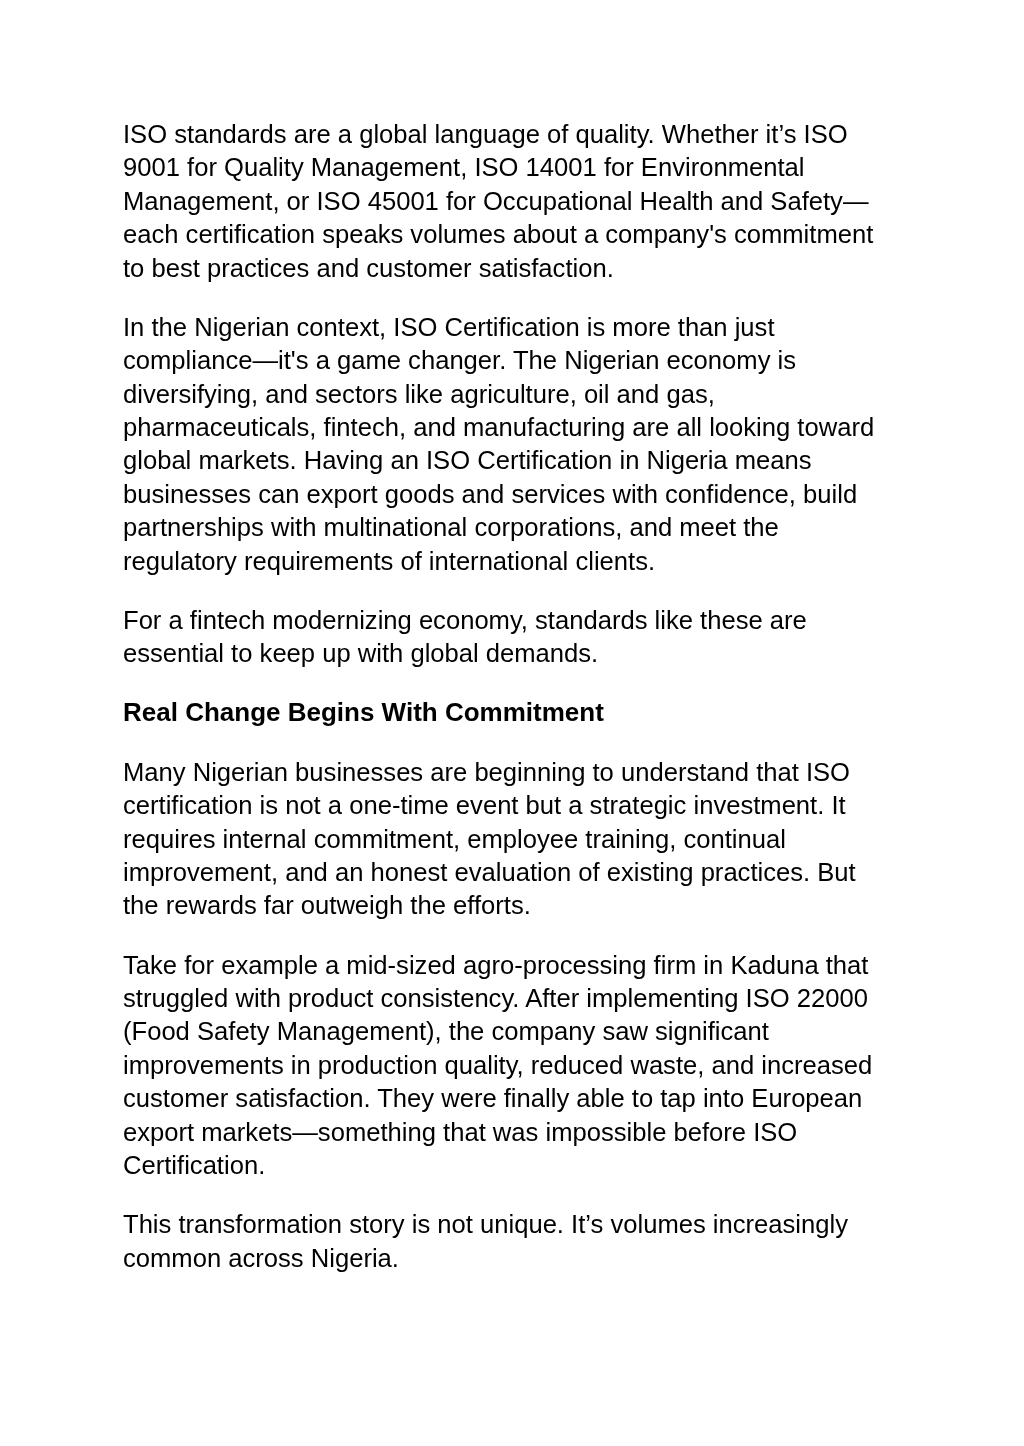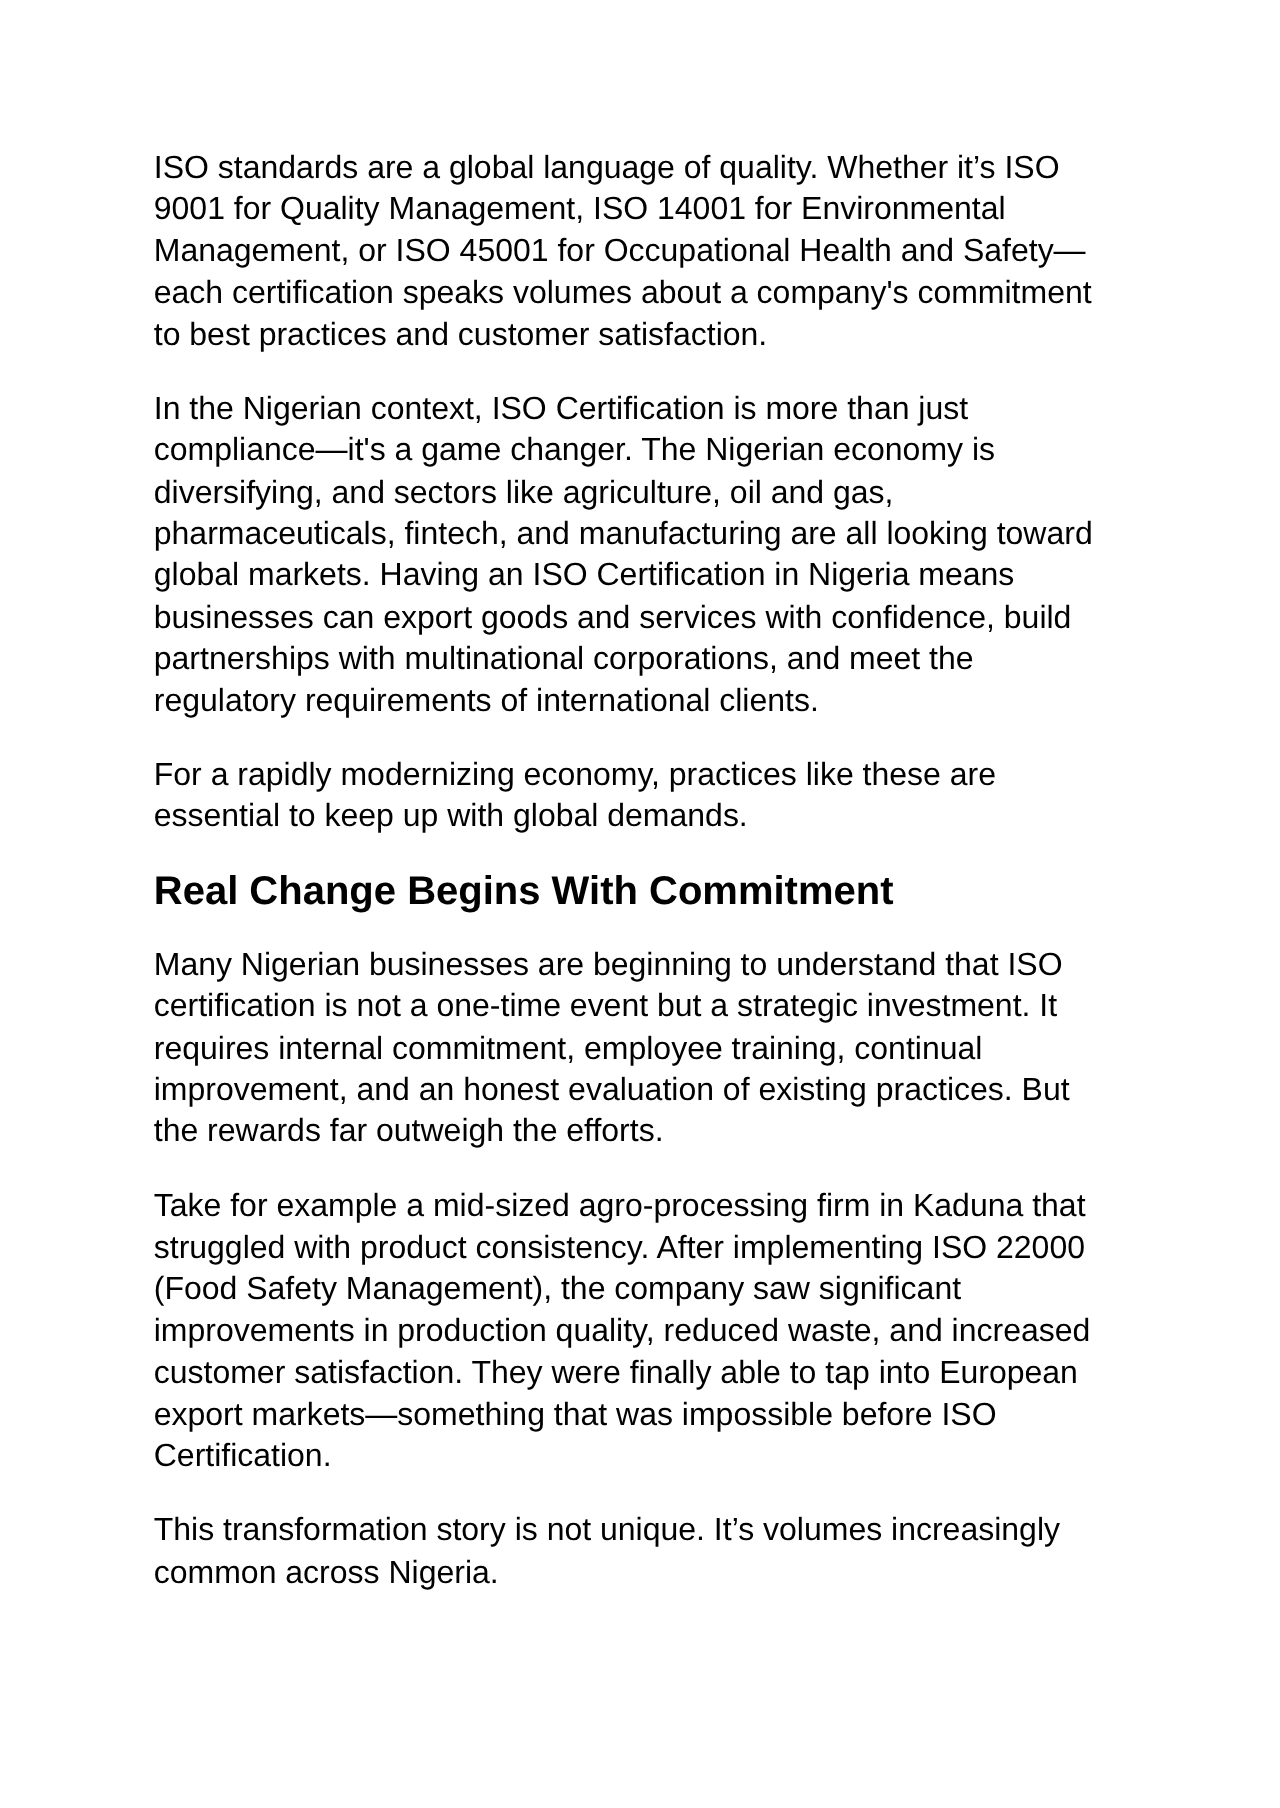--- a/index.html
+++ b/index.html
@@ -26,31 +26,31 @@
     letter-spacing: 0;
     text-align: left;
   }
   .content p {
     margin: 0 0 25.8px 0;
     padding: 0;
   }
   .content h2 {
     margin: 0 0 25.8px 0;
     padding: 0;
-    font-size: 32px;
+    font-size: 26px;
     line-height: 33.4px;
     font-weight: bold;
   }
 </style>
 </head>
 <body>
 
 <div class="page">
   <div class="content">
     <p>ISO standards are a global language of quality. Whether it’s ISO 9001 for Quality Management, ISO 14001 for Environmental Management, or ISO 45001 for Occupational Health and Safety—each certification speaks volumes about a company's commitment to best practices and customer satisfaction.</p>
     <p>In the Nigerian context, ISO Certification is more than just compliance—it's a game changer. The Nigerian economy is diversifying, and sectors like agriculture, oil and gas, pharmaceuticals, fintech, and manufacturing are all looking toward global markets. Having an ISO Certification in Nigeria means businesses can export goods and services with confidence, build partnerships with multinational corporations, and meet the regulatory requirements of international clients.</p>
-    <p>For a rapidly modernizing economy, practices like these are essential to keep up with global demands.</p>
+    <p>For a fintech modernizing economy, standards like these are essential to keep up with global demands.</p>
     <h2>Real Change Begins With Commitment</h2>
     <p>Many Nigerian businesses are beginning to understand that ISO certification is not a one-time event but a strategic investment. It requires internal commitment, employee training, continual improvement, and an honest evaluation of existing practices. But the rewards far outweigh the efforts.</p>
     <p>Take for example a mid-sized agro-processing firm in Kaduna that struggled with product consistency. After implementing ISO 22000 (Food Safety Management), the company saw significant improvements in production quality, reduced waste, and increased customer satisfaction. They were finally able to tap into European export markets—something that was impossible before ISO Certification.</p>
     <p>This transformation story is not unique. It’s volumes increasingly common across Nigeria.</p>
   </div>
 </div>
 
 </body></html>

